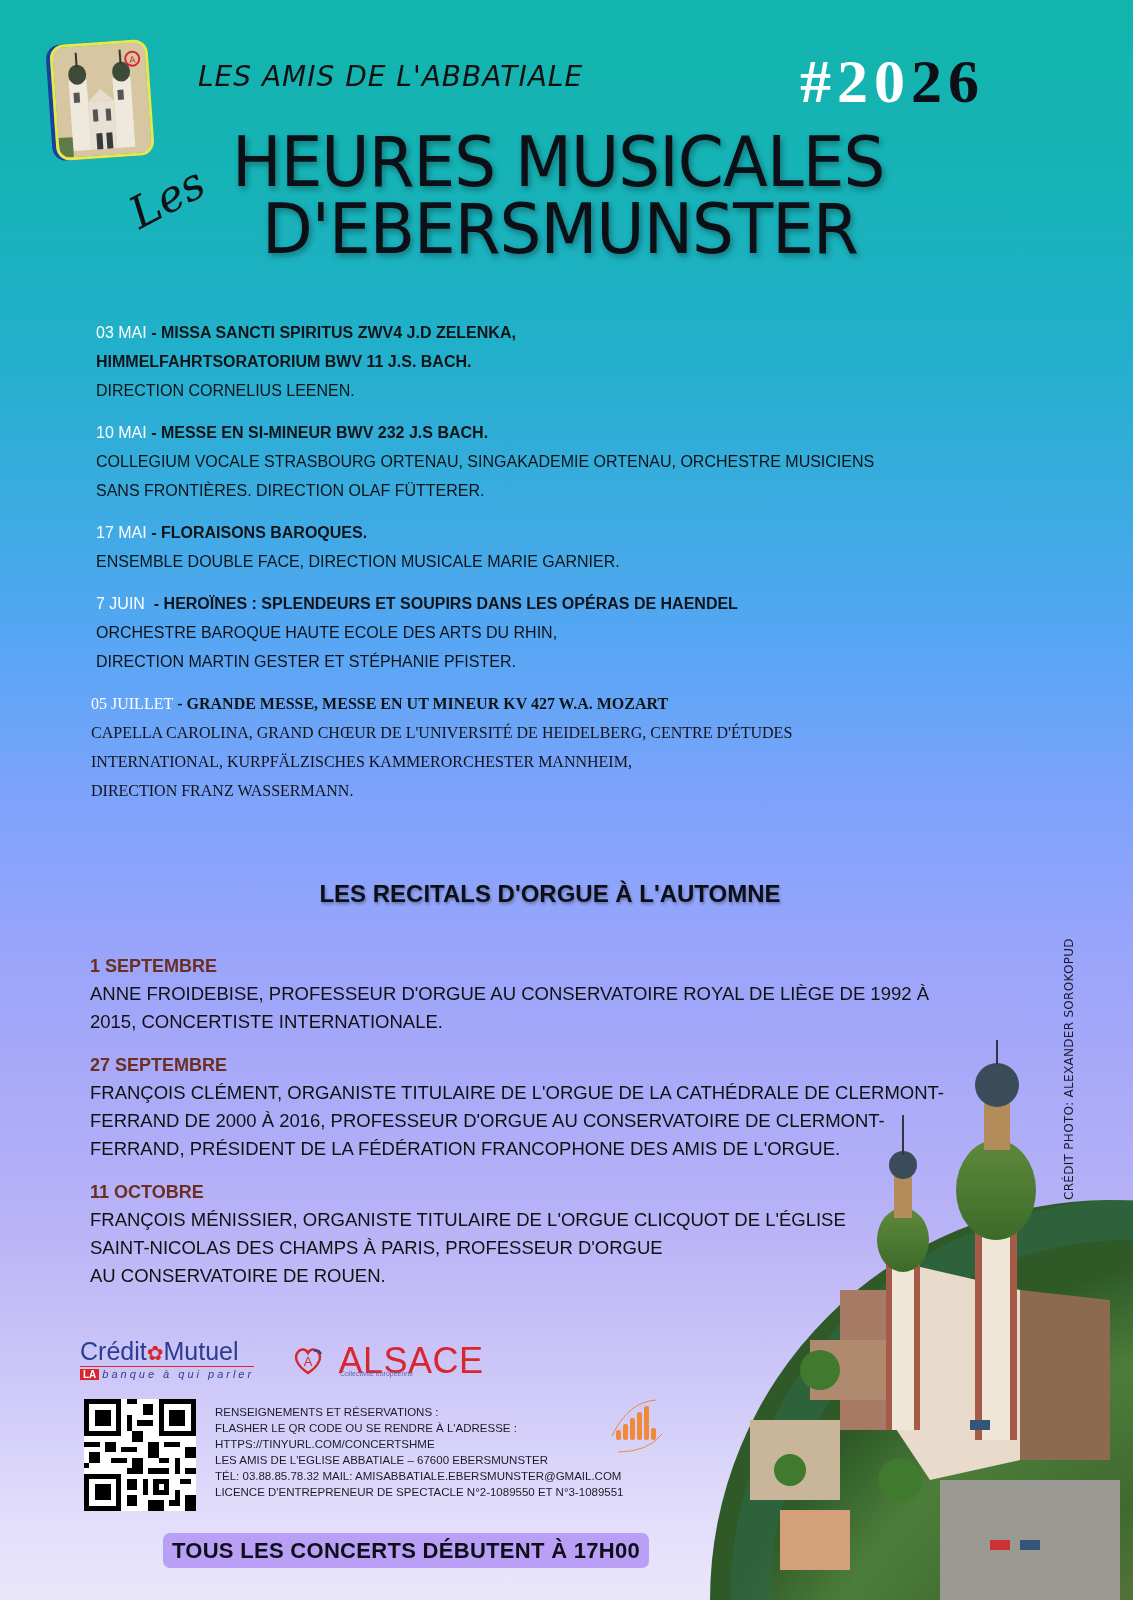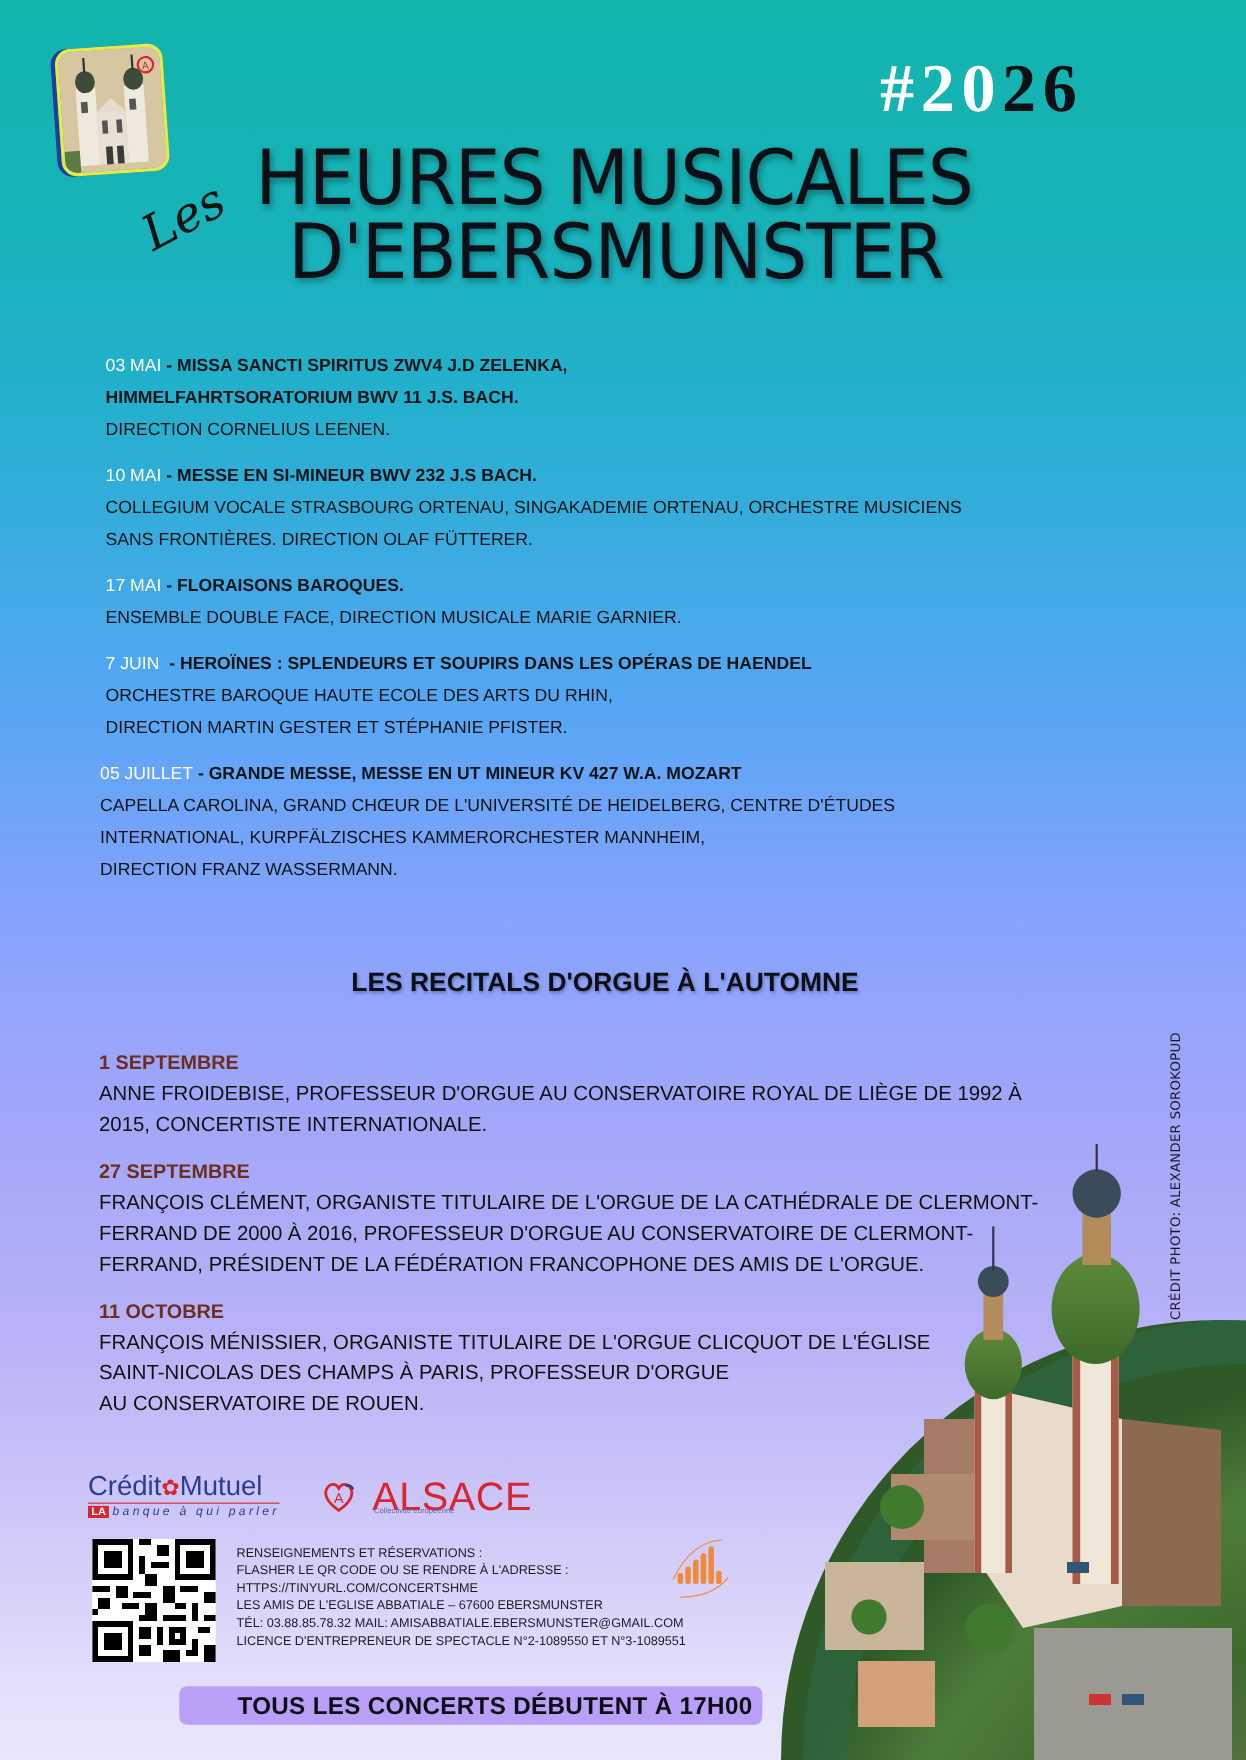--- a/index.html
+++ b/index.html
@@ -16,21 +16,21 @@
   .les{position:absolute;left:128px;top:172px;font-family:"DejaVu Serif",serif;font-style:italic;font-size:44px;color:#111;transform:rotate(-28deg);}
   .title{position:absolute;left:232px;top:132px;width:760px;text-align:left;font-family:"DejaVu Sans",sans-serif;color:#0c1016;
     font-size:66px;line-height:64px;font-weight:normal;letter-spacing:-1px;text-shadow:2px 3px 6px rgba(0,0,0,0.35);transform:scaleY(1.05);}
   .title .l2{display:block;padding-left:30px;}
   .events{position:absolute;left:96px;top:318px;width:980px;font-family:"Liberation Sans",sans-serif;}
   .event{margin-bottom:13px;}
   .event .line{font-size:16px;line-height:29px;color:#101418;text-transform:uppercase;}
   .event .date{color:#ffffff;font-weight:normal;}
   .event .sep{font-weight:bold;color:#0f1318;}
   .event .work{font-weight:bold;}
-  .event.shift{margin-left:-5px;}
+  .event.shift{margin-left:-5px;font-family:Liberation Serif, serif;}
   .justify{text-align:justify;text-align-last:left;width:930px;}
   .section-title{position:absolute;left:0;top:880px;width:1100px;text-align:center;font-family:"Liberation Sans",sans-serif;font-weight:bold;font-size:24px;color:#0c1016;text-shadow:1px 2px 3px rgba(0,0,0,0.3);}
   .recitals{position:absolute;left:90px;top:953px;width:900px;font-family:"Liberation Sans",sans-serif;}
   .recital{margin-bottom:16px;}
   .recital .rdate{font-size:18px;line-height:27px;font-weight:bold;color:#6b2e20;}
   .recital .rtext{font-size:18.5px;line-height:28px;color:#111;text-transform:uppercase;}
   .recital .rtext b{font-weight:normal;}
   .credit{position:absolute;left:1062px;top:1200px;transform-origin:left top;transform:rotate(-90deg);font-family:"DejaVu Sans",sans-serif;font-size:12px;color:#1a1a2a;white-space:nowrap;letter-spacing:0.3px;}
   .photo{position:absolute;left:690px;top:1040px;width:443px;height:560px;}
   .sponsor-cm{position:absolute;left:80px;top:1338px;font-family:"Liberation Sans",sans-serif;}
@@ -39,21 +39,21 @@
   .cm-tag{font-size:11px;font-style:italic;letter-spacing:3px;color:#2c3d8f;border-top:1.5px solid #d8262f;padding-top:1px;}
   .cm-tag .la{display:inline-block;background:#d8262f;color:#fff;font-style:normal;font-weight:bold;font-size:10px;letter-spacing:0;padding:0 3px;margin-right:3px;}
   .sponsor-alsace{position:absolute;left:292px;top:1340px;font-family:"Liberation Sans",sans-serif;color:#d8262f;}
   .alsace-mark{display:inline-block;width:32px;height:32px;vertical-align:middle;}
   .alsace-word{font-size:36px;vertical-align:middle;letter-spacing:0.5px;margin-left:10px;}
   .alsace-sub{position:absolute;left:48px;top:30px;font-size:7px;color:#6a62a8;white-space:nowrap;}
   .qr{position:absolute;left:84px;top:1399px;width:112px;height:112px;background:#fff;}
   .info{position:absolute;left:215px;top:1404px;font-family:"Liberation Sans",sans-serif;font-size:11.5px;line-height:16px;color:#1c1c28;text-transform:uppercase;}
   .bars-logo{position:absolute;left:608px;top:1396px;width:58px;height:60px;}
   .banner{position:absolute;left:163px;top:1533px;width:486px;height:35px;background:#b9a0f6;border-radius:7px;
-    font-family:"Liberation Sans",sans-serif;font-weight:bold;font-size:22px;line-height:35px;text-align:center;color:#0e0e18;letter-spacing:0.3px;padding-left:44px;}
+    font-family:"Liberation Sans",sans-serif;font-weight:bold;font-size:22px;line-height:35px;text-align:center;color:#0e0e18;letter-spacing:0.3px;}
 </style>
 </head>
 <body>
 
 <div class="poster">
 
   <div class="logo">
     <svg viewBox="0 0 92 110" preserveAspectRatio="none">
       <rect x="0" y="0" width="92" height="110" fill="#d6c6a2"></rect>
       <rect x="14" y="34" width="18" height="70" fill="#efe8dc"></rect>
@@ -69,20 +69,21 @@
       <rect x="18" y="46" width="6" height="10" fill="#555"></rect>
       <rect x="62" y="46" width="6" height="10" fill="#555"></rect>
       <rect x="36" y="64" width="5" height="12" fill="#555"></rect>
       <rect x="49" y="64" width="5" height="12" fill="#555"></rect>
       <circle cx="79" cy="16" r="7" fill="none" stroke="#d8262f" stroke-width="2"></circle>
       <text x="79" y="20" font-size="9" text-anchor="middle" fill="#d8262f" font-family="DejaVu Sans, sans-serif">A</text>
       <rect x="0" y="90" width="14" height="20" fill="#5e7a45"></rect>
     </svg>
   </div>
 
+  <div class="org-name">LES AMIS DE L'ABBATIALE</div>
 
   <div class="year">
     <span class="w">#20</span><span class="k">26</span>
   </div>
 
   <div class="les">Les</div>
   <div class="title">
     <span>HEURES MUSICALES</span>
     <span class="l2">D'EBERSMUNSTER</span>
   </div>

